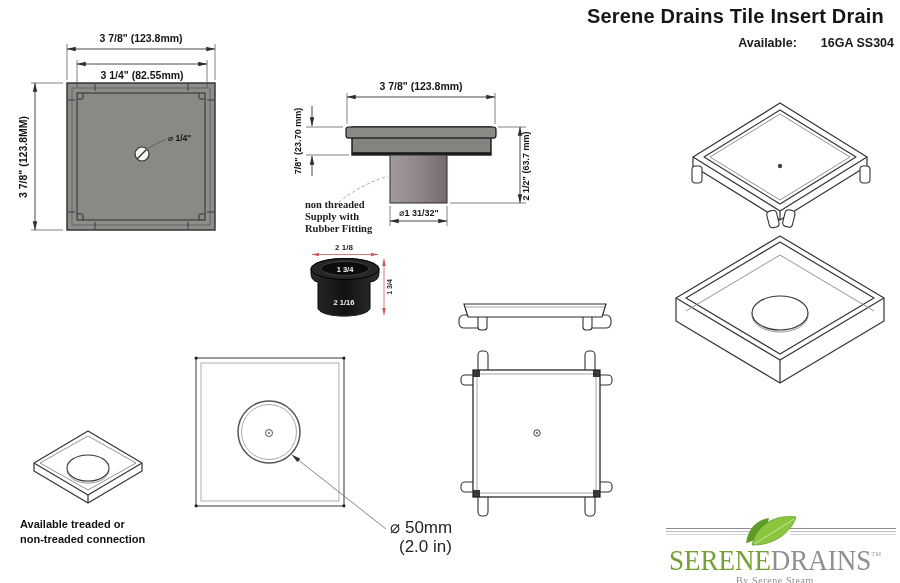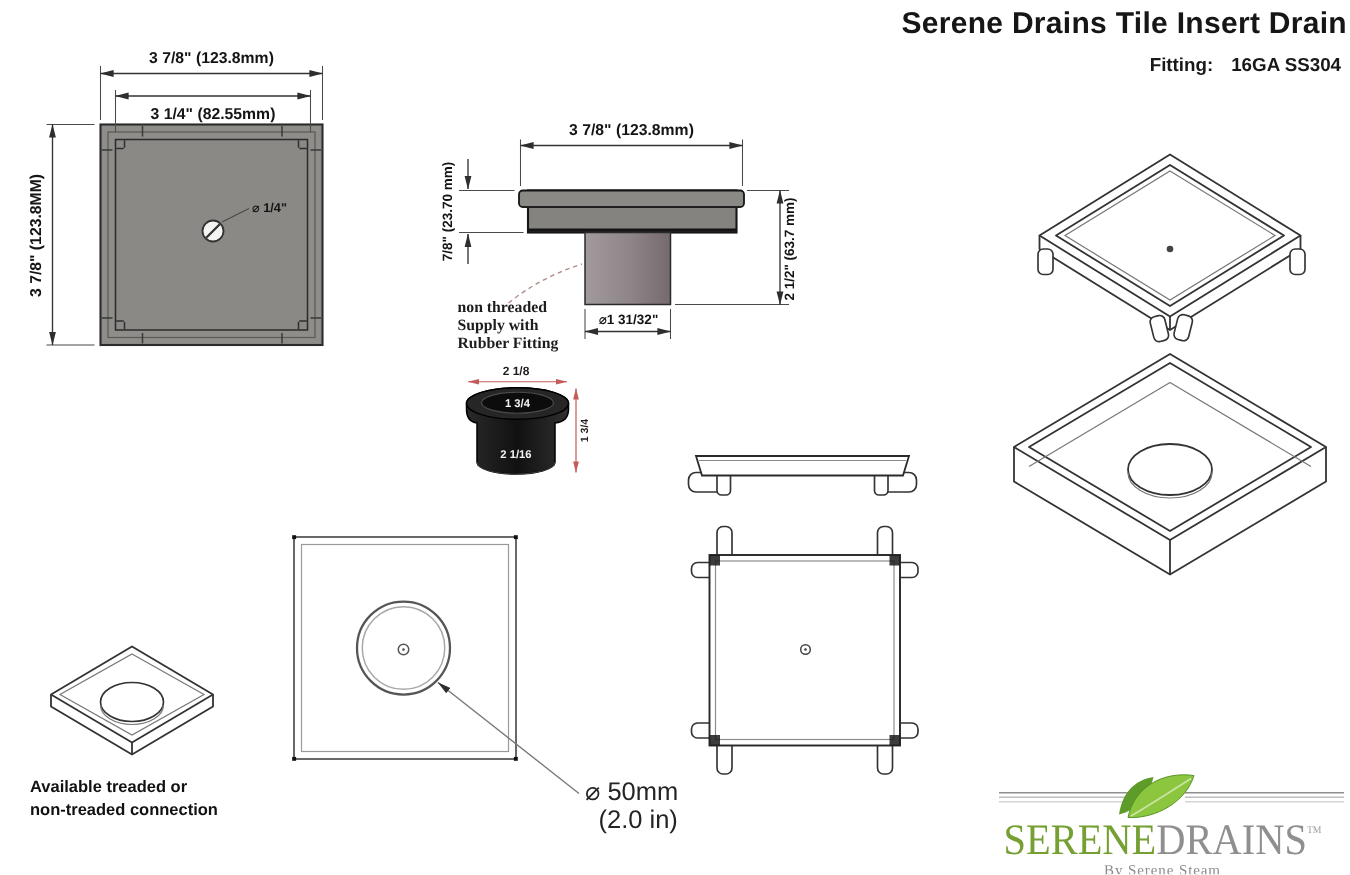--- a/index.html
+++ b/index.html
@@ -1,22 +1,22 @@
 <!DOCTYPE html>
 <html style="--frame-gray: #8f8d8a; --plate-gray: #8b8985; --flange-gray: #858380; --pipe-light: #a39a9e; --pipe-dark: #756a6e; --fitting-black: #1b1b1b; --dim-red: #c65b5b; --logo-green: #76a033; --logo-gray: #8f8f8f; --leaf-light: #8cc63e; --leaf-dark: #5e9b28;"><head>
 <meta charset="utf-8">
 <style>
   html,body{margin:0;padding:0;background:#fff;}
   #stage{position:relative;width:900px;height:583px;background:#fff;overflow:hidden;
          font-family:"Liberation Sans","DejaVu Sans",sans-serif;}
   
-  .title{position:absolute;top:5px;right:2px;font-size:20px;font-weight:bold;color:#161616;
+  .title{position:absolute;top:5px;right:16px;font-size:20px;font-weight:bold;color:#161616;
          letter-spacing:.2px;white-space:nowrap;}
   .material{position:absolute;top:36px;right:6px;font-size:12.5px;font-weight:bold;color:#191919;white-space:nowrap;}
-  .material span{margin-left:12px;}
+  .material span{margin-left:24px;}
   
   svg text{font-family:"Liberation Sans","DejaVu Sans",sans-serif;}
   .dimtext{font-size:10.5px;font-weight:bold;fill:#141414;}
   .dimtext-sm{font-size:9px;font-weight:bold;fill:#141414;}
   .dimtext-xs{font-size:8.5px;font-weight:bold;fill:#141414;}
   .notetext{font-family:"Liberation Serif","DejaVu Serif",serif;font-size:10.5px;font-weight:bold;fill:#1d1d1d;}
   .captext{font-size:11px;font-weight:bold;fill:#111;}
   .holetext{font-size:17px;fill:#242424;}
   .fitwhite{font-size:7.5px;font-weight:bold;fill:#f2f2f2;}
   .fitdark{font-size:8px;font-weight:bold;fill:#241c1c;}
@@ -46,21 +46,21 @@
   .rules-right{left:140px;top:16px;width:106px;}
   .leaf{position:absolute;left:90px;top:0;width:58px;height:36px;}
 </style>
 </head>
 <body>
 
 <div id="stage">
 
   <div class="title">Serene Drains Tile Insert Drain</div>
   <div class="material">
-    <b>Fitting:</b><span>16GA SS304</span>
+    <b>Available:</b><span>16GA SS304</span>
   </div>
 
   <svg width="900" height="583" viewBox="0 0 900 583" style="position:absolute;left:0;top:0;">
     <defs>
       <marker id="ar" viewBox="0 0 10 6" refX="9.2" refY="3" markerWidth="9.5" markerHeight="6" markerUnits="userSpaceOnUse" orient="auto-start-reverse">
         <path d="M0,0.6 L9.5,3 L0,5.4 Z" fill="#2e2e2e"></path>
       </marker>
       <marker id="arr" viewBox="0 0 10 6" refX="9.2" refY="3" markerWidth="8" markerHeight="5" markerUnits="userSpaceOnUse" orient="auto-start-reverse">
         <path d="M0,0.6 L9.5,3 L0,5.4 Z" fill="var(--dim-red,#c65b5b)"></path>
       </marker>

